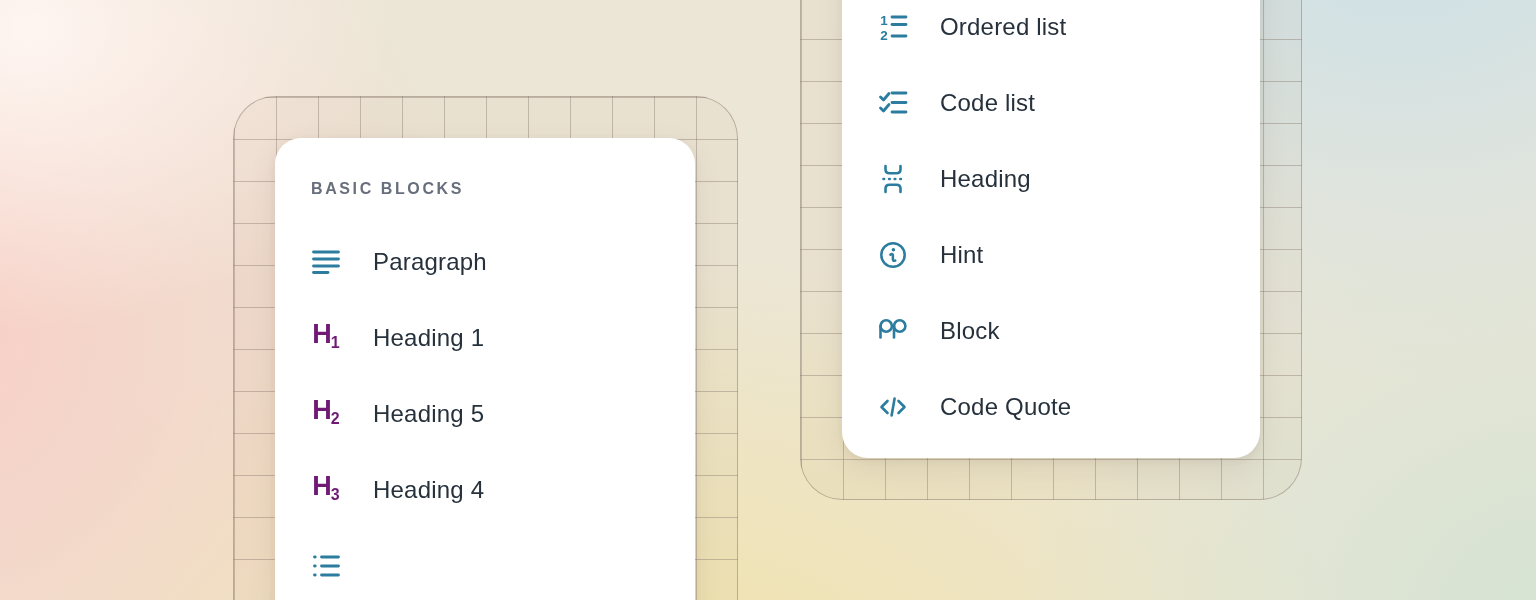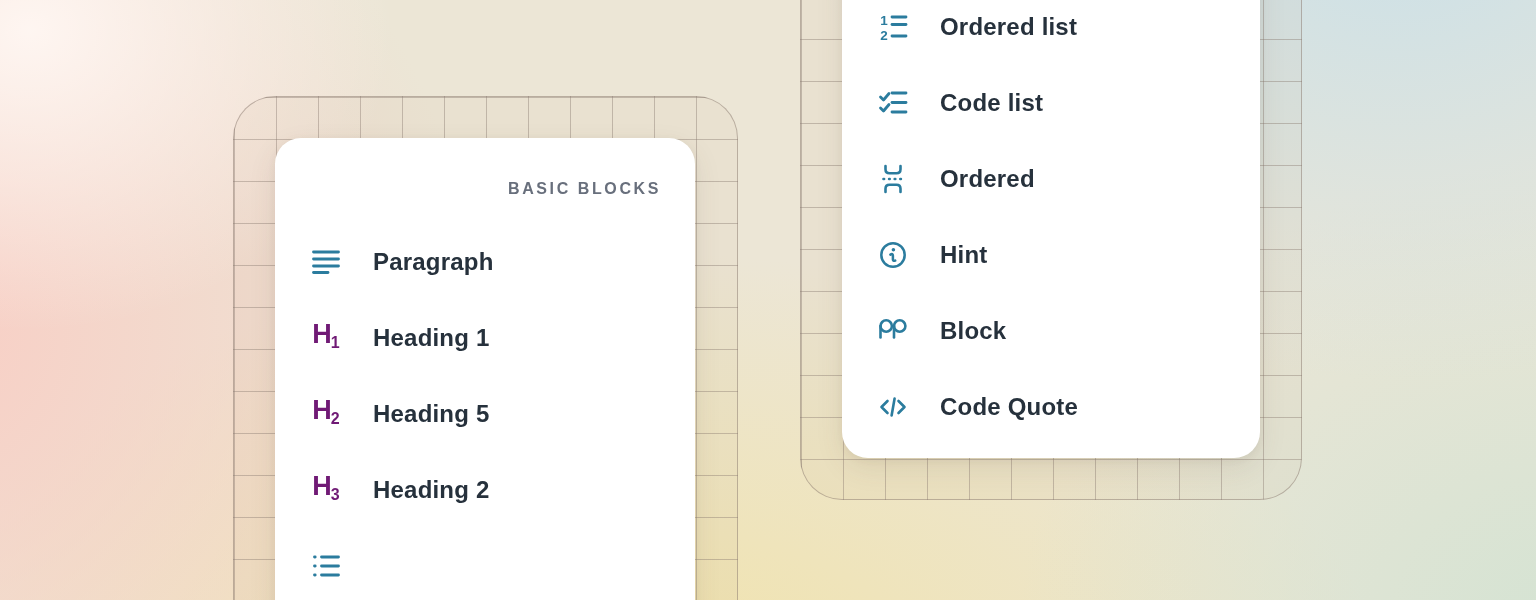--- a/index.html
+++ b/index.html
@@ -44,38 +44,37 @@
   #card-right { left: 842px; top: -88px; width: 418px; height: 546px; padding: 77px 34px 0 36px; }
 
   .section-label {
     font-size: 16px;
     font-weight: 700;
     letter-spacing: 2.6px;
     color: #686f7c;
     line-height: 18px;
     margin-bottom: 26px;
     white-space: nowrap;
-    text-align: right;
   }
 
   .menu-item {
     height: 76px;
     display: flex;
     align-items: center;
     gap: 32px;
     cursor: pointer;
   }
   .menu-item .icon {
     width: 30px; height: 30px;
     flex: 0 0 30px;
     display: flex; align-items: center; justify-content: center;
   }
   .menu-item .item-label {
     font-size: 24px;
-    font-weight: 700;
+    font-weight: 400;
     color: #26313c;
     letter-spacing: 0.2px;
     white-space: nowrap;
   }
 
   .h-icon {
     color: #701a75;
     font-size: 27px;
     font-weight: 600;
     line-height: 30px;
@@ -123,21 +122,21 @@
     <span class="icon">
       <span class="h-icon"><span>H</span><sub>2</sub></span>
     </span>
     <span class="item-label">Heading 5</span>
   </div>
 
   <div class="menu-item">
     <span class="icon">
       <span class="h-icon"><span>H</span><sub>3</sub></span>
     </span>
-    <span class="item-label">Heading 2</span>
+    <span class="item-label">Heading 4</span>
   </div>
 
   <div class="menu-item">
     <span class="icon">
       <svg width="30" height="30" viewBox="0 0 30 30" fill="none" stroke="#2b7c9e" stroke-width="2.8" stroke-linecap="round">
         <path d="M3.5 6 H4.2"></path>
           <path d="M10.5 6 H27.5"></path>
         <path d="M3.5 15 H4.2"></path>
           <path d="M10.5 15 H27.5"></path>
         <path d="M3.5 24 H4.2"></path>
@@ -180,21 +179,21 @@
     <span class="icon">
       <svg width="30" height="30" viewBox="0 0 30 30" fill="none" stroke="#2b7c9e" stroke-width="2.6" stroke-linecap="round">
         <path d="M7.5 2 L7.5 5.2 Q7.5 9.2 11.5 9.2 L18.5 9.2 Q22.5 9.2 22.5 5.2 L22.5 2"></path>
         <path d="M5.5 15 H6.1"></path>
           <path d="M11.1 15 H11.7"></path>
           <path d="M16.7 15 H17.3"></path>
           <path d="M22.3 15 H22.9"></path>
         <path d="M7.5 28 L7.5 24.8 Q7.5 20.8 11.5 20.8 L18.5 20.8 Q22.5 20.8 22.5 24.8 L22.5 28"></path>
       </svg>
     </span>
-    <span class="item-label">Ordered</span>
+    <span class="item-label">Heading</span>
   </div>
 
   <div class="menu-item">
     <span class="icon">
       <svg width="30" height="30" viewBox="0 0 30 30" fill="none" stroke="#2b7c9e" stroke-width="2.5" stroke-linecap="round">
         <circle cx="15" cy="15" r="11.7"></circle>
         <circle cx="15.4" cy="9.8" r="0.9" fill="#2b7c9e" stroke-width="1.8"></circle>
         <path d="M12.4 14.6 Q14.9 13.2 14.9 15.8 L14.9 19.5 Q14.9 21.3 17.2 20.6"></path>
       </svg>
     </span>

